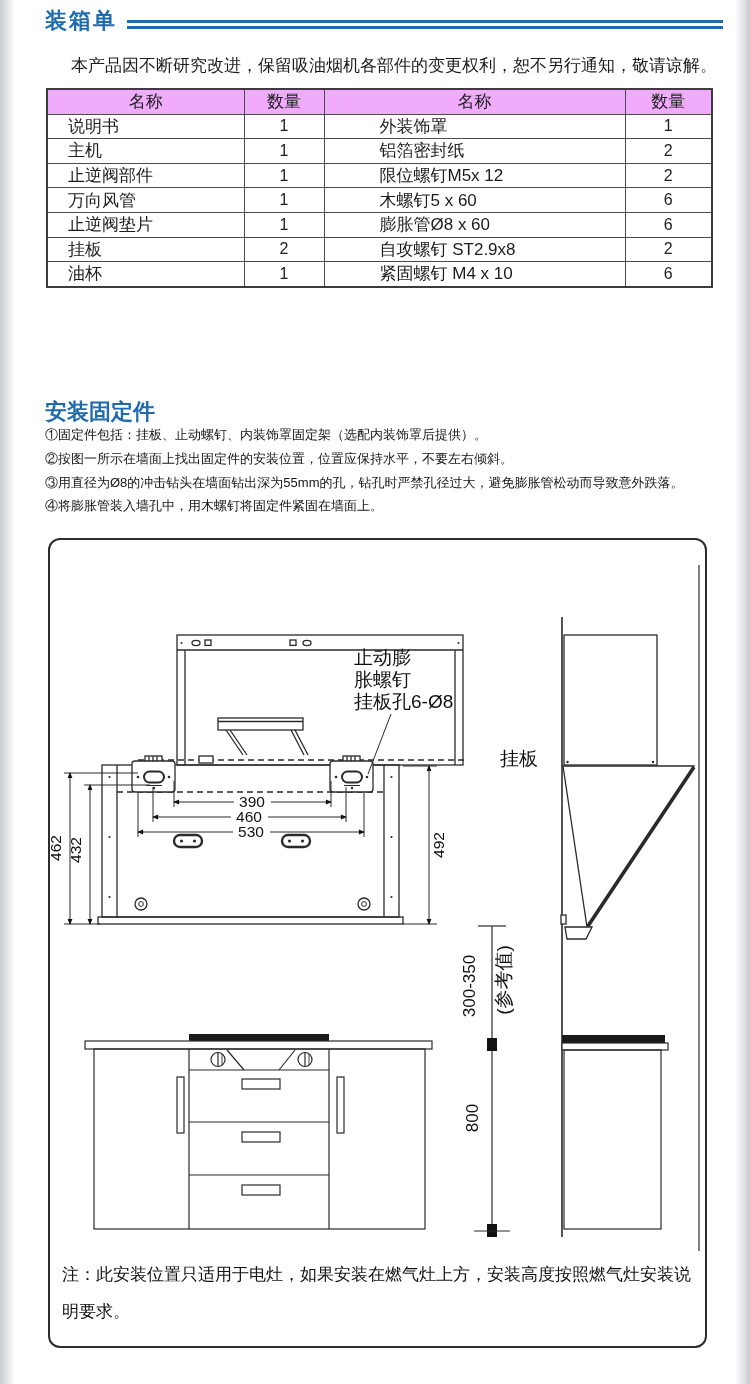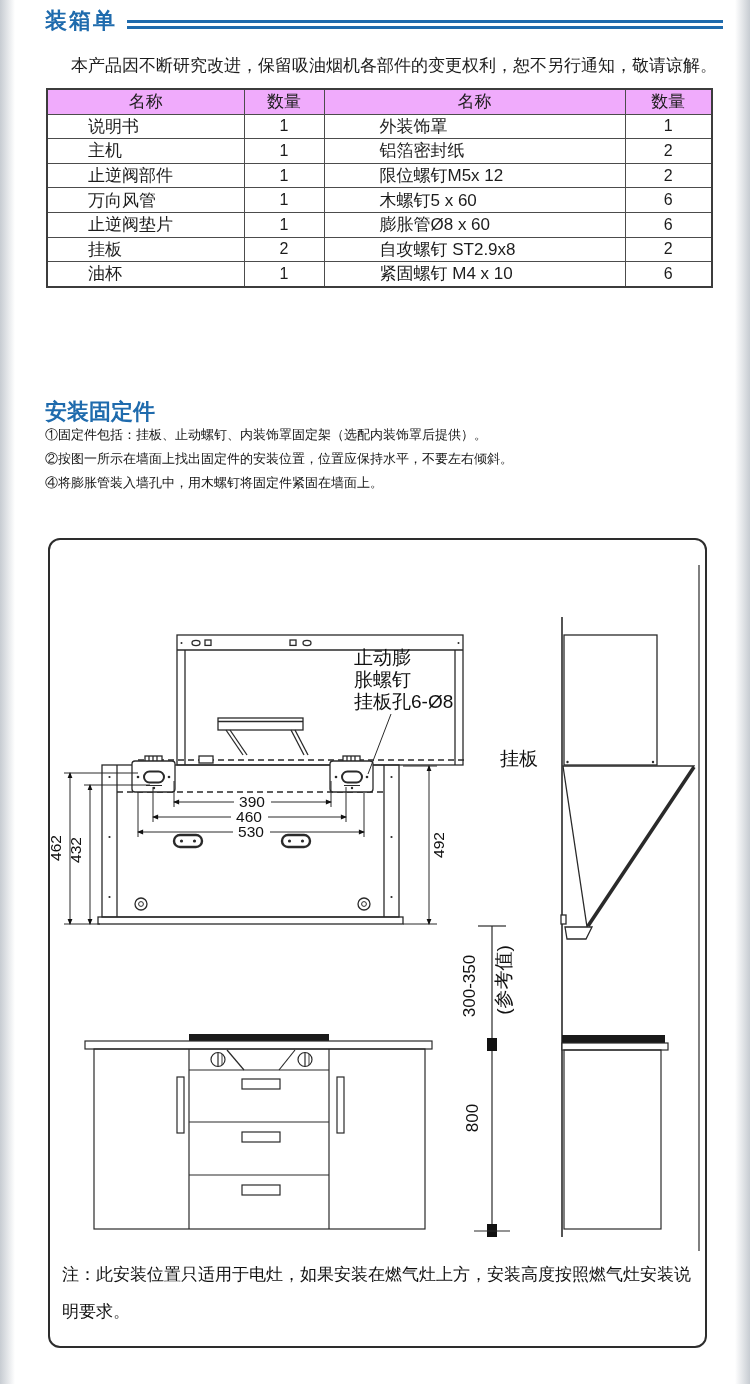--- a/index.html
+++ b/index.html
@@ -15,21 +15,21 @@
   .hrow.h2{top:346px;}
   .htitle{font-size:22px;font-weight:700;color:#1f6bad;letter-spacing:2px;line-height:1.15;white-space:nowrap;}
   .dline{flex:1;height:3px;border-top:3px solid #1f6bad;border-bottom:3px solid #1f6bad;margin-top:12px;margin-left:10px;}
 
   .notice{position:absolute;left:51px;top:54px;width:665px;font-size:17px;line-height:1.4;margin-left:20px;}
 
   table.pack{position:absolute;left:46px;top:88px;width:665px;border-collapse:collapse;table-layout:fixed;
              border:2px solid #3c3c3c;font-size:17px;}
   .pack th,.pack td{border:1.6px solid #4c4c4c;height:23.6px;padding:0;line-height:1;overflow:hidden;white-space:nowrap;}
   .pack th{background:#f0abfc;font-weight:500;text-align:center;}
-  .pack td.n1{text-align:left;padding-left:40px;}
+  .pack td.n1{text-align:left;padding-left:20px;}
   .pack td.q{text-align:center;font-size:16px;}
   .pack td.n2{text-align:left;padding-left:55px;}
 
   .subhead{position:absolute;left:45px;top:397px;font-size:22px;font-weight:700;color:#1f6bad;}
   .steps{position:absolute;left:45px;top:423px;width:646px;font-size:13px;line-height:23.8px;color:#141414;}
   .step{display:block;}
 
   .dbox{position:absolute;left:48px;top:538px;width:655px;height:806px;border:2px solid #2d2d2d;border-radius:12px;background:#fff;}
   svg.diag{position:absolute;left:0;top:0;display:block;}
   .dnote{position:absolute;left:12px;top:716px;width:636px;font-size:17px;line-height:37px;color:#111;}
@@ -108,20 +108,21 @@
       </tr>
     </tbody>
   </table>
 
 
   <div class="subhead">安装固定件</div>
 
   <div class="steps">
     <div class="step">①固定件包括：挂板、止动螺钉、内装饰罩固定架（选配内装饰罩后提供）。</div>
     <div class="step">②按图一所示在墙面上找出固定件的安装位置，位置应保持水平，不要左右倾斜。</div>
+    <div class="step">③用直径为Ø8的冲击钻头在墙面钻出深为55mm的孔，钻孔时严禁孔径过大，避免膨胀管松动而导致意外跌落。</div>
     <div class="step">④将膨胀管装入墙孔中，用木螺钉将固定件紧固在墙面上。</div>
   </div>
 
   <div class="dbox">
     <svg class="diag" width="655" height="806" viewBox="0 0 655 806">
       <defs>
         <marker id="ar" viewBox="0 0 10 10" refX="8.5" refY="5" markerWidth="8" markerHeight="6" orient="auto-start-reverse">
           <path d="M0,1 L10,5 L0,9 z" fill="#111"></path>
         </marker>
       </defs>

